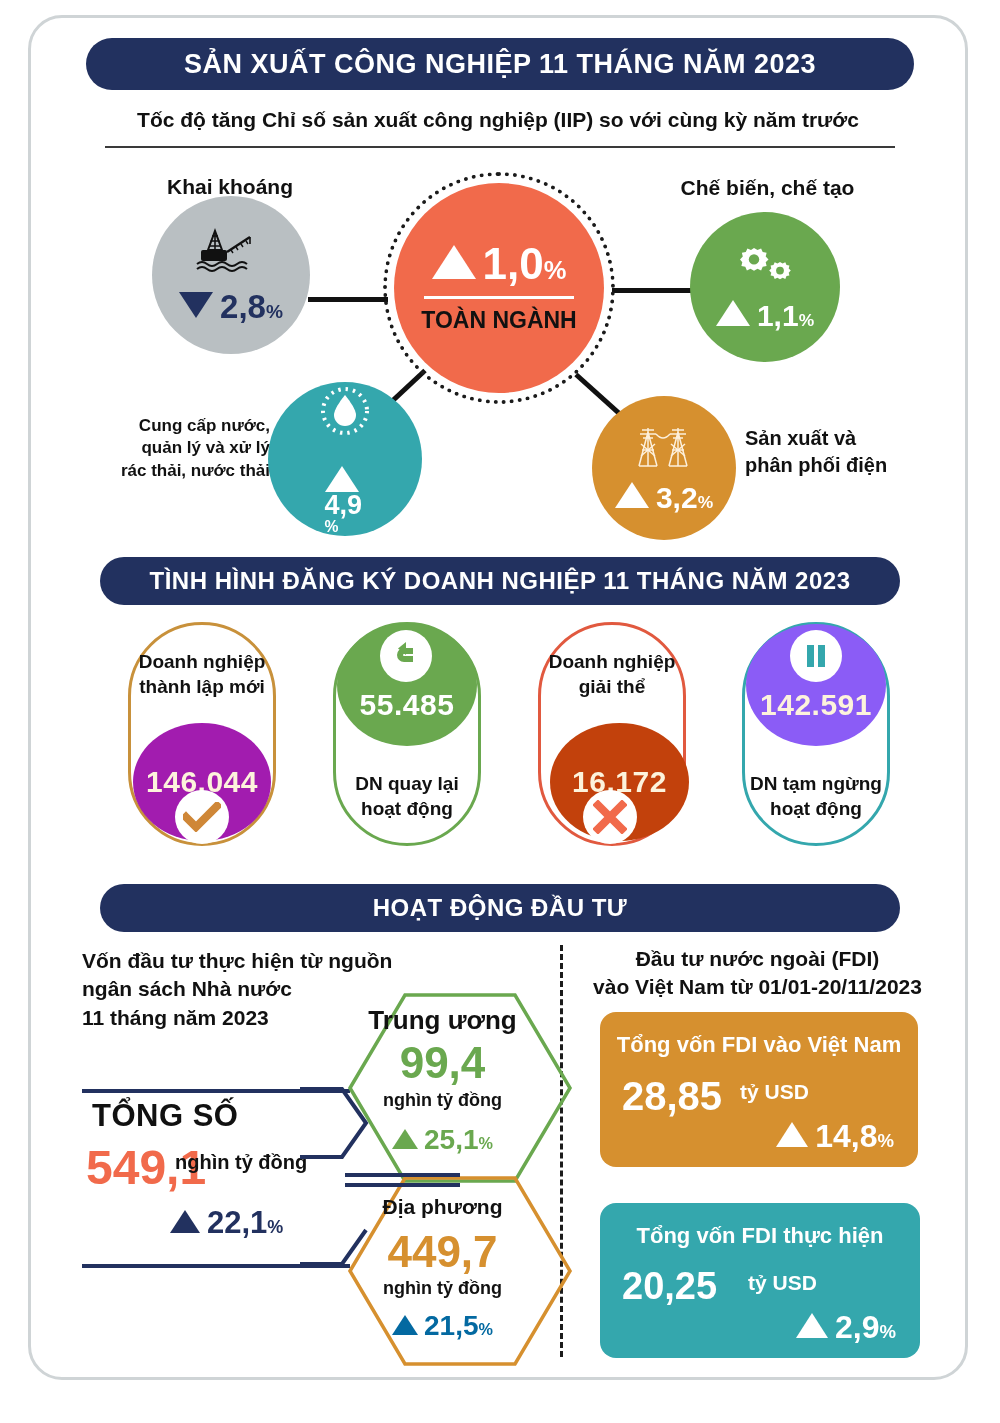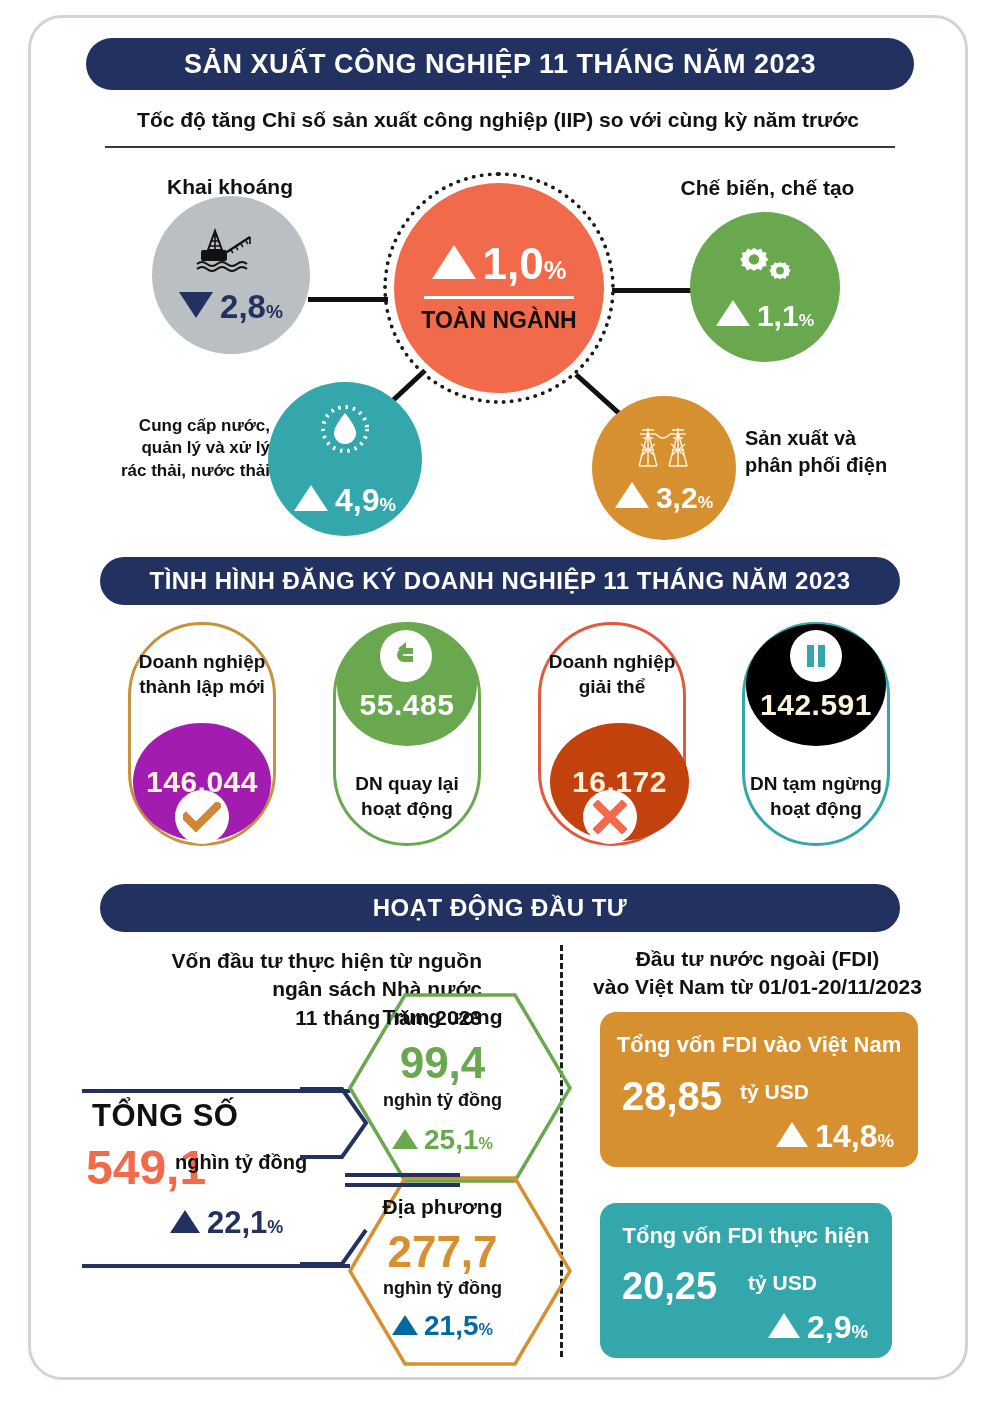--- a/index.html
+++ b/index.html
@@ -110,21 +110,21 @@
   #c-mining .pct { color:#22315f; font-size: 33px; margin-top: 16px;}
   #lbl-mining { position:absolute; left:130px; top:175px; width:200px; text-align:center; font-size:21px; font-weight:bold; color:#111;}
 
   
   #c-manu { left: 690px; top: 212px; width: 150px; height: 150px; background: #6aa84f; }
   #c-manu .pct { color:#ffffff; font-size: 30px; margin-top: 12px;}
   #lbl-manu { position:absolute; left:665px; top:176px; width:205px; text-align:center; font-size:21px; font-weight:bold; color:#111;}
 
   
   #c-water { left: 268px; top: 382px; width: 154px; height: 154px; background: #34a7ad; }
-  #c-water .pct { color:#ffffff; font-size: 32px; margin-top: 28px;}
+  #c-water .pct { color:#ffffff; font-size: 27px; margin-top: 28px; flex-direction: column;}
   #lbl-water { position:absolute; left:100px; top:415px; width:170px; text-align:right; font-size:17px; font-weight:bold; color:#111; line-height:1.32;}
 
   
   #c-elec { left: 592px; top: 396px; width: 144px; height: 144px; background: #d6902f; }
   #c-elec .pct { color:#ffffff; font-size: 30px; margin-top: 12px;}
   #lbl-elec { position:absolute; left:745px; top:425px; width:180px; text-align:left; font-size:20px; font-weight:bold; color:#111; line-height:1.35;}
 
   .connector { position: absolute; background: #111; height: 5px; }
   #conn-left { left: 308px; top: 297px; width: 80px; }
   #conn-right { left: 612px; top: 288px; width: 82px; }
@@ -162,21 +162,21 @@
 
   #pill-2 { left: 333px; top: 622px; width: 148px; height: 224px; border: 3px solid #6aa84f; }
   #pill-2-circle { left: 337px; top: 624px; width: 140px; height: 122px; background: #6aa84f; }
   #pill-2-label { left: 326px; top: 772px; width: 162px; }
 
   #pill-3 { left: 538px; top: 622px; width: 148px; height: 224px; border: 3px solid #e1593f; }
   #pill-3-circle { left: 550px; top: 723px; width: 139px; height: 118px; background: #c2410c; }
   #pill-3-label { left: 531px; top: 650px; width: 162px; }
 
   #pill-4 { left: 742px; top: 622px; width: 148px; height: 224px; border: 3px solid #34a7ad; }
-  #pill-4-circle { left: 746px; top: 624px; width: 140px; height: 122px; background: #000000; }
+  #pill-4-circle { left: 746px; top: 624px; width: 140px; height: 122px; background: #8b5cf6; }
   #pill-4-label { left: 735px; top: 772px; width: 162px; }
 
   .badge-mark {
     position: absolute;
     border-radius: 50%;
     background: #ffffff;
     display:flex;
     align-items:center;
     justify-content:center;
   }
@@ -188,60 +188,60 @@
     border-radius:50%;
     background:#ffffff;
     display:flex; align-items:center; justify-content:center;
   }
   #topicon-2 { left: 380px; top: 630px; width: 52px; height: 52px; }
   #topicon-4 { left: 790px; top: 630px; width: 52px; height: 52px; }
 
   
   #inv-left-title {
     position:absolute; left: 82px; top: 947px; width: 400px;
-    font-size: 21px; font-weight: bold; color:#111; line-height:1.35;text-align:right;
+    font-size: 21px; font-weight: bold; color:#111; line-height:1.35;
   }
   #divider-vert {
     position:absolute; left: 560px; top: 945px; height: 412px;
     border-left: 3px dashed #1b1b1b;
   }
   #inv-right-title {
     position:absolute; left: 585px; top: 945px; width: 345px;
     text-align:center; font-size: 21px; font-weight:bold; color:#111; line-height:1.35;
   }
 
   .rule-navy { position:absolute; background:#22315f; height:4px; }
   #rule-top { left: 82px; top: 1089px; width: 268px; }
   #rule-bot { left: 82px; top: 1264px; width: 268px; }
 
   #tong-so-label { position:absolute; left: 92px; top: 1098px; font-size: 31px; font-weight:bold; color:#111; letter-spacing:0.5px;}
   #tong-so-value { position:absolute; left: 86px; top: 1140px; font-size: 48px; font-weight:bold; color:#f16a4b; }
   #tong-so-unit { position:absolute; left: 175px; top: 1151px; font-size: 20px; font-weight:bold; color:#111;}
   #tong-so-pct { position:absolute; left: 170px; top: 1205px; font-size: 31px; font-weight:bold; color:#22315f; display:flex; align-items:baseline;}
   .hexlabel { position:absolute; text-align:center; }
-  #hex-tw-title { left: 330px; top: 1005px; width: 225px; font-size: 21px; font-weight:bold; color:#111;}
+  #hex-tw-title { left: 330px; top: 1005px; width: 225px; font-size: 26px; font-weight:bold; color:#111;}
   #hex-tw-value { left: 330px; top: 1038px; width: 225px; font-size: 44px; font-weight:bold; color:#6aa84f;}
   #hex-tw-unit  { left: 330px; top: 1090px; width: 225px; font-size: 18px; font-weight:bold; color:#111;}
   #hex-tw-pct   { left: 330px; top: 1124px; width: 225px; font-size: 28px; font-weight:bold; color:#6aa84f; display:flex; align-items:baseline; justify-content:center;}
   #hex-dp-title { left: 330px; top: 1195px; width: 225px; font-size: 21px; font-weight:bold; color:#111;}
   #hex-dp-value { left: 330px; top: 1227px; width: 225px; font-size: 44px; font-weight:bold; color:#d6902f;}
   #hex-dp-unit  { left: 330px; top: 1278px; width: 225px; font-size: 18px; font-weight:bold; color:#111;}
   #hex-dp-pct   { left: 330px; top: 1310px; width: 225px; font-size: 28px; font-weight:bold; color:#0369a1; display:flex; align-items:baseline; justify-content:center;}
 
   .tri-sm { border-left: 13px solid transparent; border-right: 13px solid transparent; border-bottom: 20px solid currentColor; display:inline-block; margin-right: 6px;}
 
   
   .fdi-card {
     position:absolute;
     border-radius: 16px;
     color:#ffffff;
     box-sizing:border-box;
   }
   #fdi-1 { left: 600px; top: 1012px; width: 318px; height: 155px; background:#d6902f; }
-  #fdi-2 { left: 600px; top: 1203px; width: 292px; height: 155px; background:#34a7ad; }
+  #fdi-2 { left: 600px; top: 1203px; width: 320px; height: 155px; background:#34a7ad; }
   .fdi-title { position:absolute; left:0; right:0; top: 20px; text-align:center; font-size: 22px; font-weight:bold; }
   .fdi-value { position:absolute; left: 22px; top: 62px; font-size: 40px; font-weight:bold; }
   .fdi-unit  { position:absolute; left: 140px; top: 68px; font-size: 21px; font-weight:bold; }
   .fdi-pct   { position:absolute; right: 24px; top: 106px; font-size: 32px; font-weight:bold; display:flex; align-items:baseline;}
   #fdi-2 .fdi-value { font-size: 38px; }
   #fdi-2 .fdi-unit { left: 148px; }
 </style>
 </head>
 <body>
 
@@ -456,21 +456,21 @@
 <div class="hexlabel" id="hex-tw-title">Trung ương</div>
 <div class="hexlabel" id="hex-tw-value">99,4</div>
 <div class="hexlabel" id="hex-tw-unit">nghìn tỷ đồng</div>
 <div class="hexlabel" id="hex-tw-pct">
   <i class="tri-sm"></i>
     <span>25,1</span>
     <span class="sm">%</span>
 </div>
 
 <div class="hexlabel" id="hex-dp-title">Địa phương</div>
-<div class="hexlabel" id="hex-dp-value">277,7</div>
+<div class="hexlabel" id="hex-dp-value">449,7</div>
 <div class="hexlabel" id="hex-dp-unit">nghìn tỷ đồng</div>
 <div class="hexlabel" id="hex-dp-pct">
   <i class="tri-sm"></i>
     <span>21,5</span>
     <span class="sm">%</span>
 </div>
 
 <div class="fdi-card" id="fdi-1">
   <div class="fdi-title">Tổng vốn FDI vào Việt Nam</div>
   <div class="fdi-value">28,85</div>

